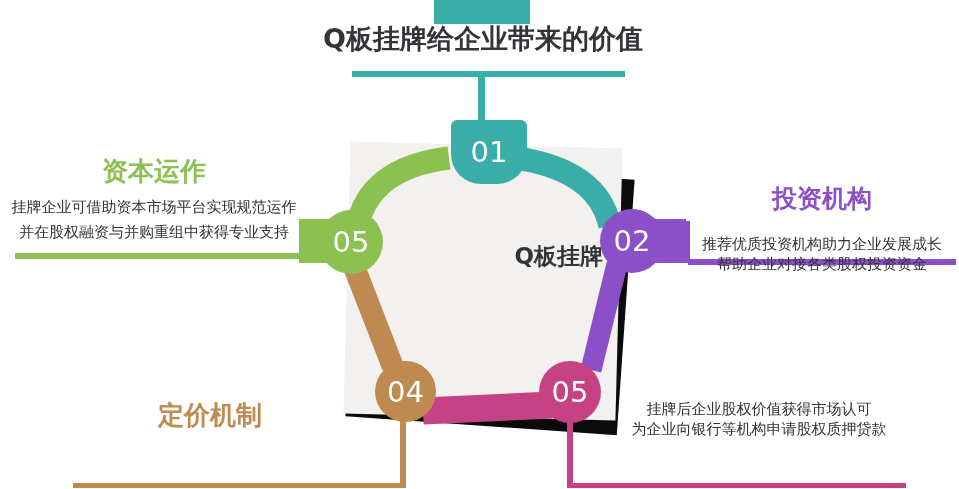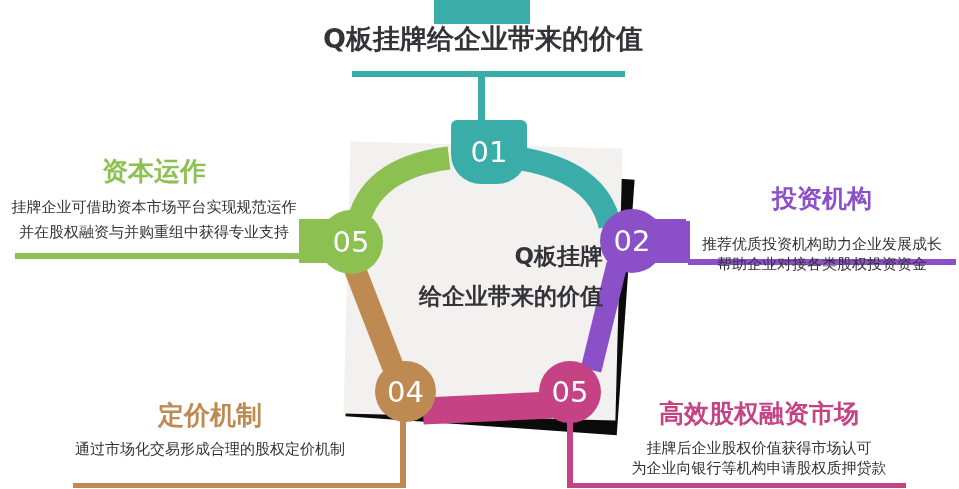--- a/index.html
+++ b/index.html
@@ -94,21 +94,20 @@
   <div class="abs riser03"></div>
   <div class="abs u03"></div>
   <div class="abs circle c03 node-num">05</div>
 
   <div class="abs riser04"></div>
   <div class="abs u04"></div>
   <div class="abs circle c04 node-num">04</div>
 
   <div class="abs center-cap">
     <div>Q板挂牌</div>
-    <div>给企业带来的价值</div>
   </div>
 
   <div class="abs corner lbl-tl">
     <div class="c-title">资本运作</div>
     <div class="c-body">
       <div>挂牌企业可借助资本市场平台实现规范运作</div>
       <div>并在股权融资与并购重组中获得专业支持</div>
     </div>
   </div>
 
@@ -116,25 +115,23 @@
     <div class="c-title">投资机构</div>
     <div class="c-body">
       <div>推荐优质投资机构助力企业发展成长</div>
       <div>帮助企业对接各类股权投资资金</div>
     </div>
   </div>
 
   <div class="abs corner lbl-bl">
     <div class="c-title">定价机制</div>
     <div class="c-body">
-      <div>通过市场化交易形成合理的股权定价机制</div>
     </div>
   </div>
 
   <div class="abs corner lbl-br">
-    <div class="c-title">高效股权融资市场</div>
     <div class="c-body">
       <div>挂牌后企业股权价值获得市场认可</div>
       <div>为企业向银行等机构申请股权质押贷款</div>
     </div>
   </div>
 
 </div>
 
 </body></html>

